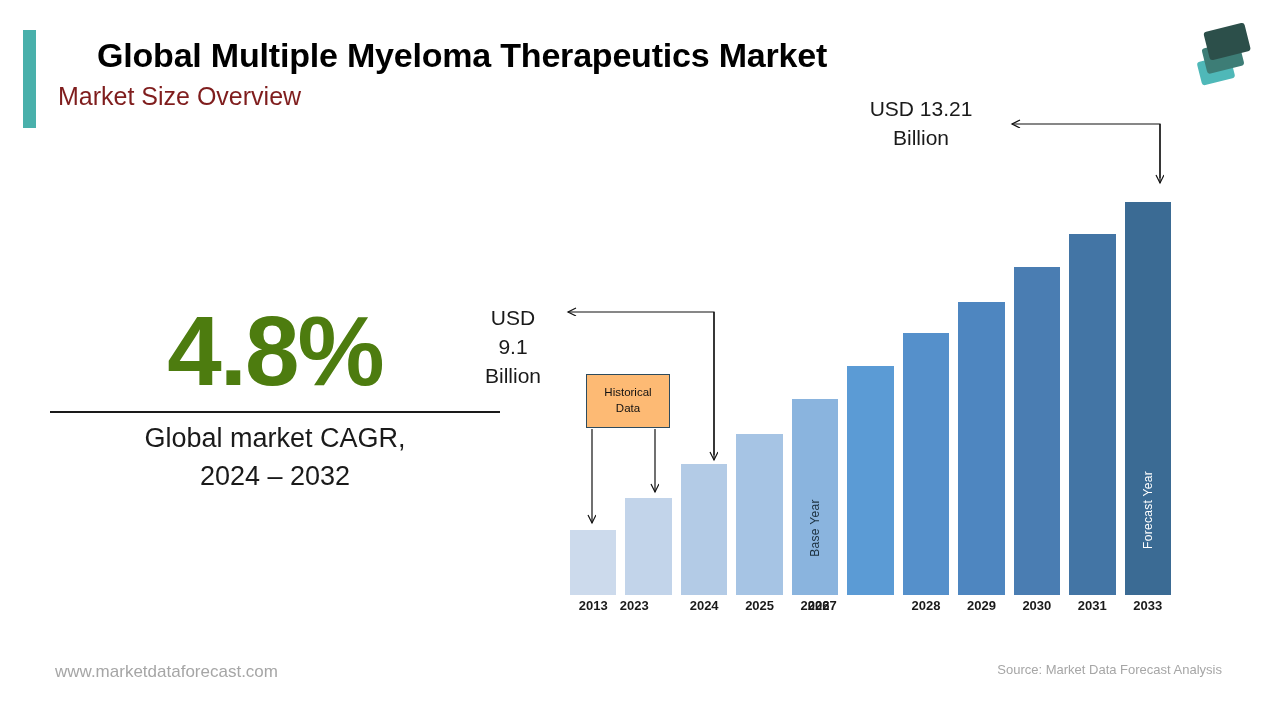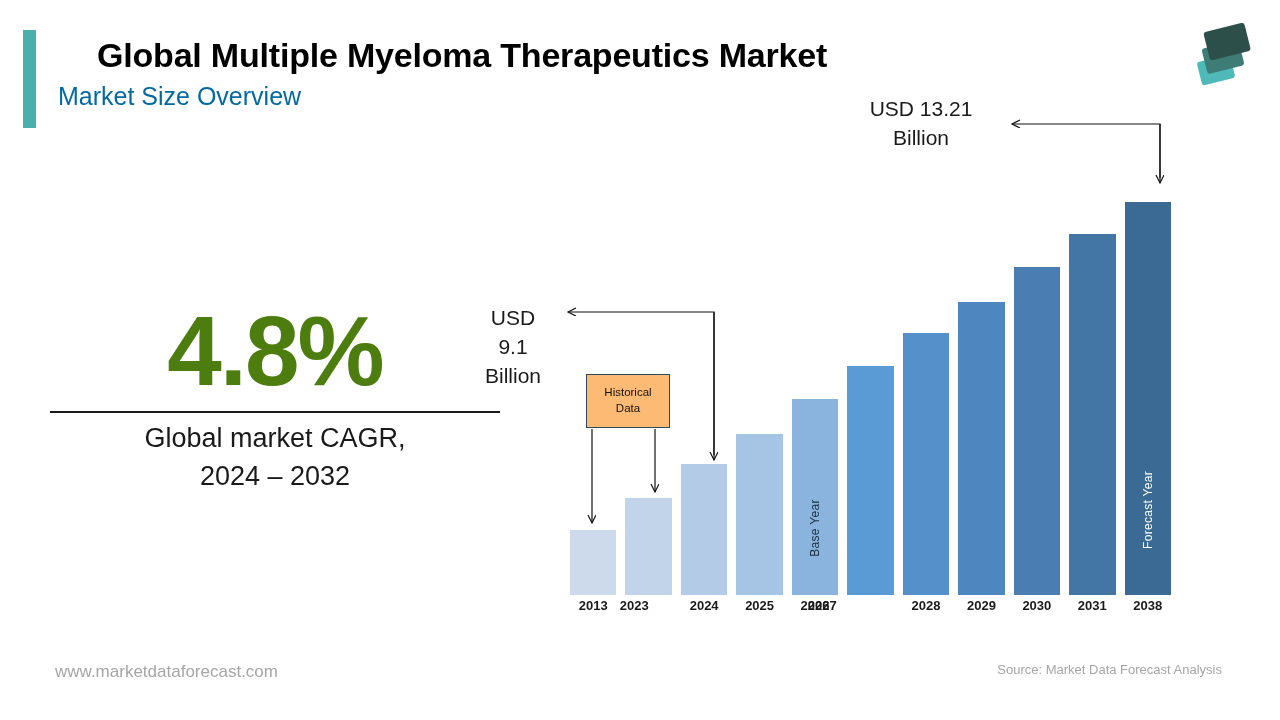--- a/index.html
+++ b/index.html
@@ -36,21 +36,21 @@
     color: #000000;
     margin-left: 39px;
   }
   #page-subtitle {
     position: absolute;
     left: 58px;
     top: 82px;
     font-size: 25px;
     font-weight: normal;
     white-space: nowrap;
-    color: #0369a1;
+    color: #7f1d1d;
   }
 
   
   #brand-logo {
     position: absolute;
     right: 22px;
     top: 18px;
     width: 78px;
     height: 72px;
   }
@@ -257,17 +257,17 @@
     <div class="year-label" style="left: 902.727px; width: 46.4545px;">2028</div>
     <div class="bar" style="left: 958.182px; width: 46.4545px; height: 293px; background: rgb(78, 134, 192); position: absolute; top: 302px;"></div>
     <div class="year-label" style="left: 958.182px; width: 46.4545px;">2029</div>
     <div class="bar" style="left: 1013.64px; width: 46.4545px; height: 328px; background: rgb(74, 125, 178); position: absolute; top: 267px;"></div>
     <div class="year-label" style="left: 1013.64px; width: 46.4545px;">2030</div>
     <div class="bar" style="left: 1069.09px; width: 46.4545px; height: 361px; background: rgb(67, 117, 165); position: absolute; top: 234px;"></div>
     <div class="year-label" style="left: 1069.09px; width: 46.4545px;">2031</div>
     <div class="bar" style="left: 1124.55px; width: 46.4545px; height: 393px; background: rgb(59, 107, 148); position: absolute; top: 202px;">
       <div class="bar-rot-label forecast">Forecast Year</div>
     </div>
-    <div class="year-label" style="left: 1124.55px; width: 46.4545px;">2038</div>
+    <div class="year-label" style="left: 1124.55px; width: 46.4545px;">2033</div>
   </div>
 
 <div id="footer-url">www.marketdataforecast.com</div>
 <div id="footer-source">Source: Market Data Forecast Analysis</div>
 
 </body></html>

